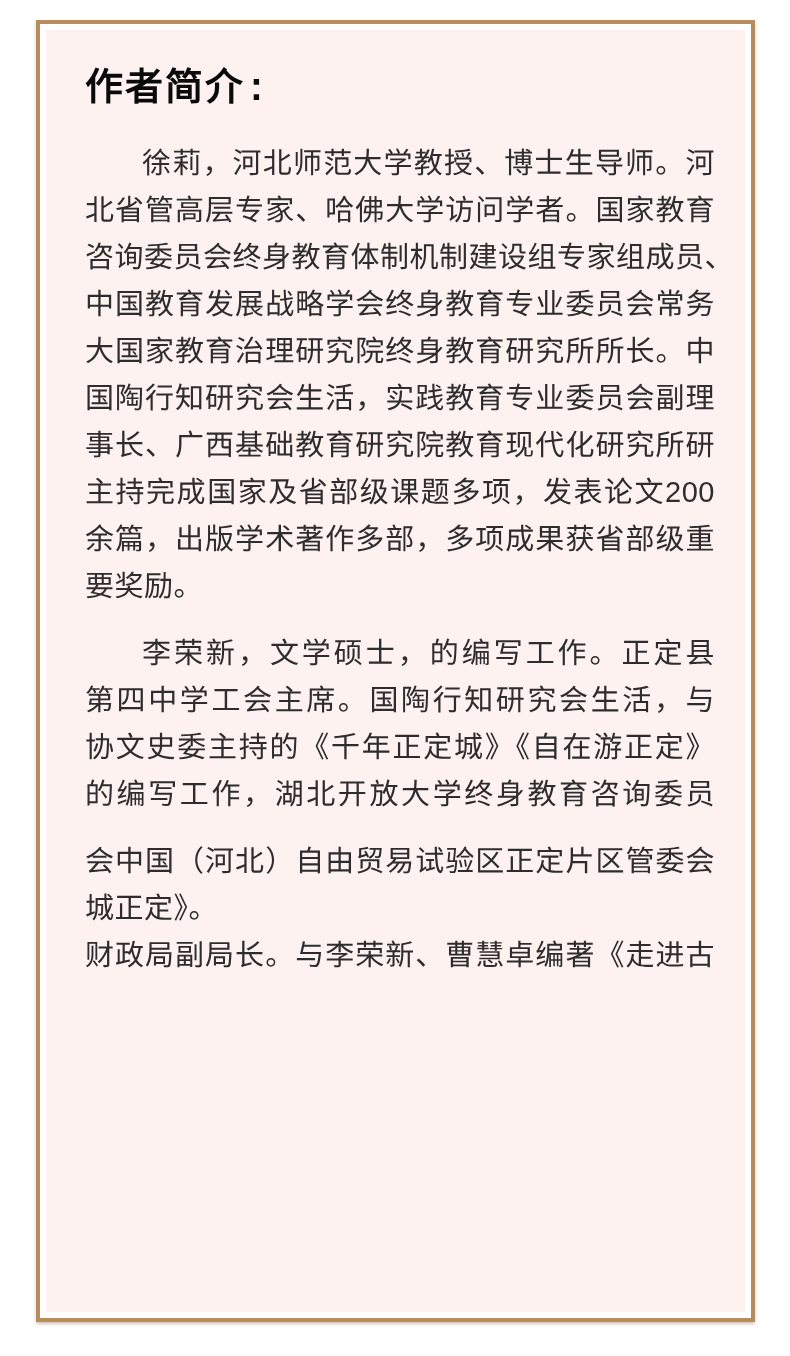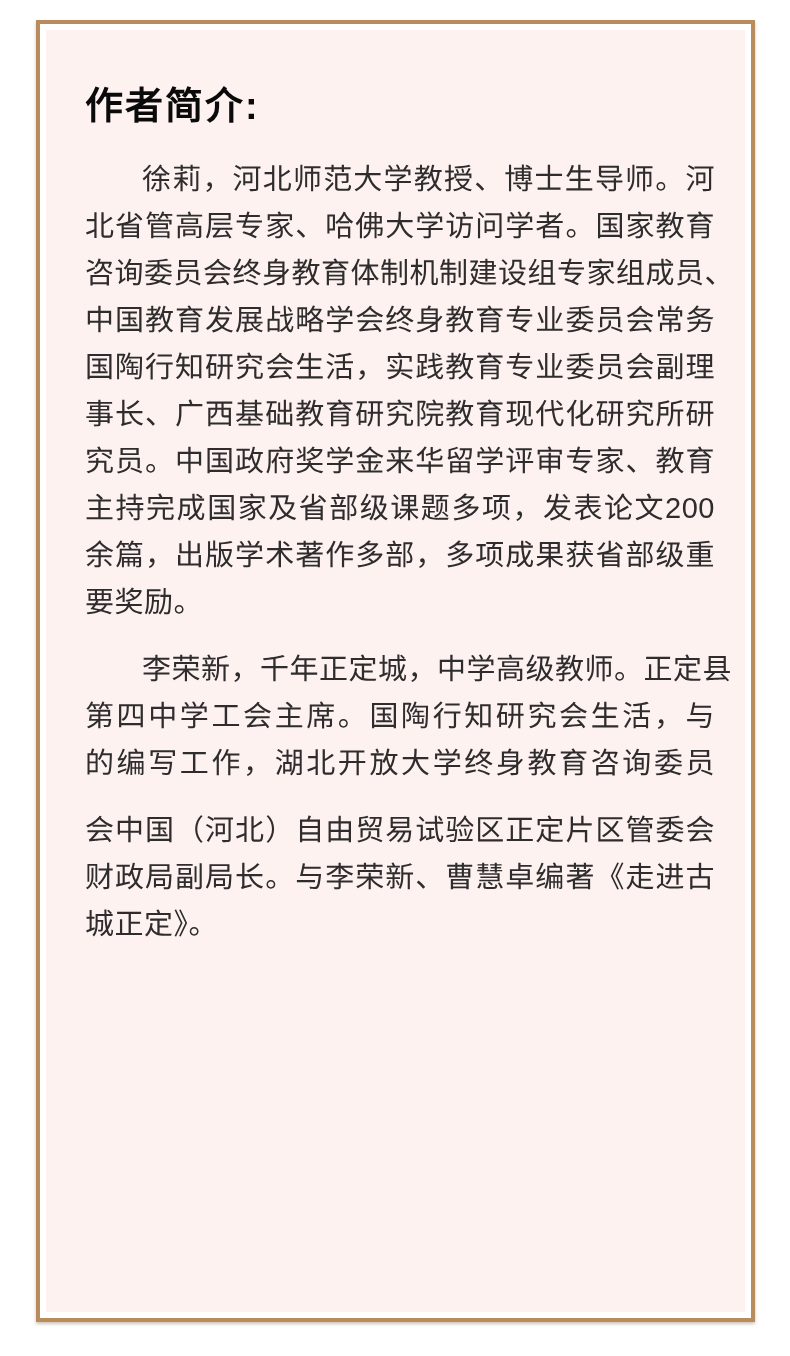--- a/index.html
+++ b/index.html
@@ -31,26 +31,27 @@
   }
   .panel {
     box-sizing: border-box;
     width: 100%;
     height: 100%;
     background: #fdf2f0;
     padding: 38px 35px 0 39px;
     overflow: hidden;
   }
   .section-title {
-    margin: 16px 0 28px 0;
+    margin: 0 0 28px 0;
     font-size: 38px;
     line-height: 44px;
     font-weight: 700;
     color: #0a0a0a;
     letter-spacing: 2px;
+    font-family: Liberation Mono, monospace;
   }
   .para {
     margin: 0 0 20px 0;
   }
   .line {
     width: 630px;
     font-size: 29px;
     line-height: 47px;
     font-weight: 400;
     color: #2e2c2c;
@@ -73,33 +74,34 @@
 <div class="page">
   <div class="frame">
     <div class="panel">
       <h1 class="section-title">作者简介:</h1>
       <div id="paragraphs">
           <div class="para">
             <div class="line first">徐莉，河北师范大学教授、博士生导师。河</div>
             <div class="line">北省管高层专家、哈佛大学访问学者。国家教育</div>
             <div class="line">咨询委员会终身教育体制机制建设组专家组成员、</div>
             <div class="line">中国教育发展战略学会终身教育专业委员会常务</div>
+            <div class="line">大国家教育治理研究院终身教育研究所所长。中</div>
             <div class="line">国陶行知研究会生活，实践教育专业委员会副理</div>
             <div class="line">事长、广西基础教育研究院教育现代化研究所研</div>
-            <div class="line">究员。中国政府奖学金来华留学评审专家、教育</div>
             <div class="line">主持完成国家及省部级课题多项，发表论文200</div>
             <div class="line">余篇，出版学术著作多部，多项成果获省部级重</div>
             <div class="line para-end">要奖励。</div>
           </div>
           <div class="para">
-            <div class="line first">李荣新，千年正定城，中学高级教师。正定县</div>
+            <div class="line first">李荣新，文学硕士，的编写工作。正定县</div>
             <div class="line">第四中学工会主席。国陶行知研究会生活，与</div>
+            <div class="line">协文史委主持的《千年正定城》《自在游正定》</div>
             <div class="line">的编写工作，湖北开放大学终身教育咨询委员</div>
           </div>
           <div class="para">
             <div class="line">会中国（河北）自由贸易试验区正定片区管委会</div>
+            <div class="line para-end">城正定》。</div>
             <div class="line">财政局副局长。与李荣新、曹慧卓编著《走进古</div>
-            <div class="line para-end">城正定》。</div>
           </div>
         </div>
     </div>
   </div>
 </div>
 
 </body></html>

